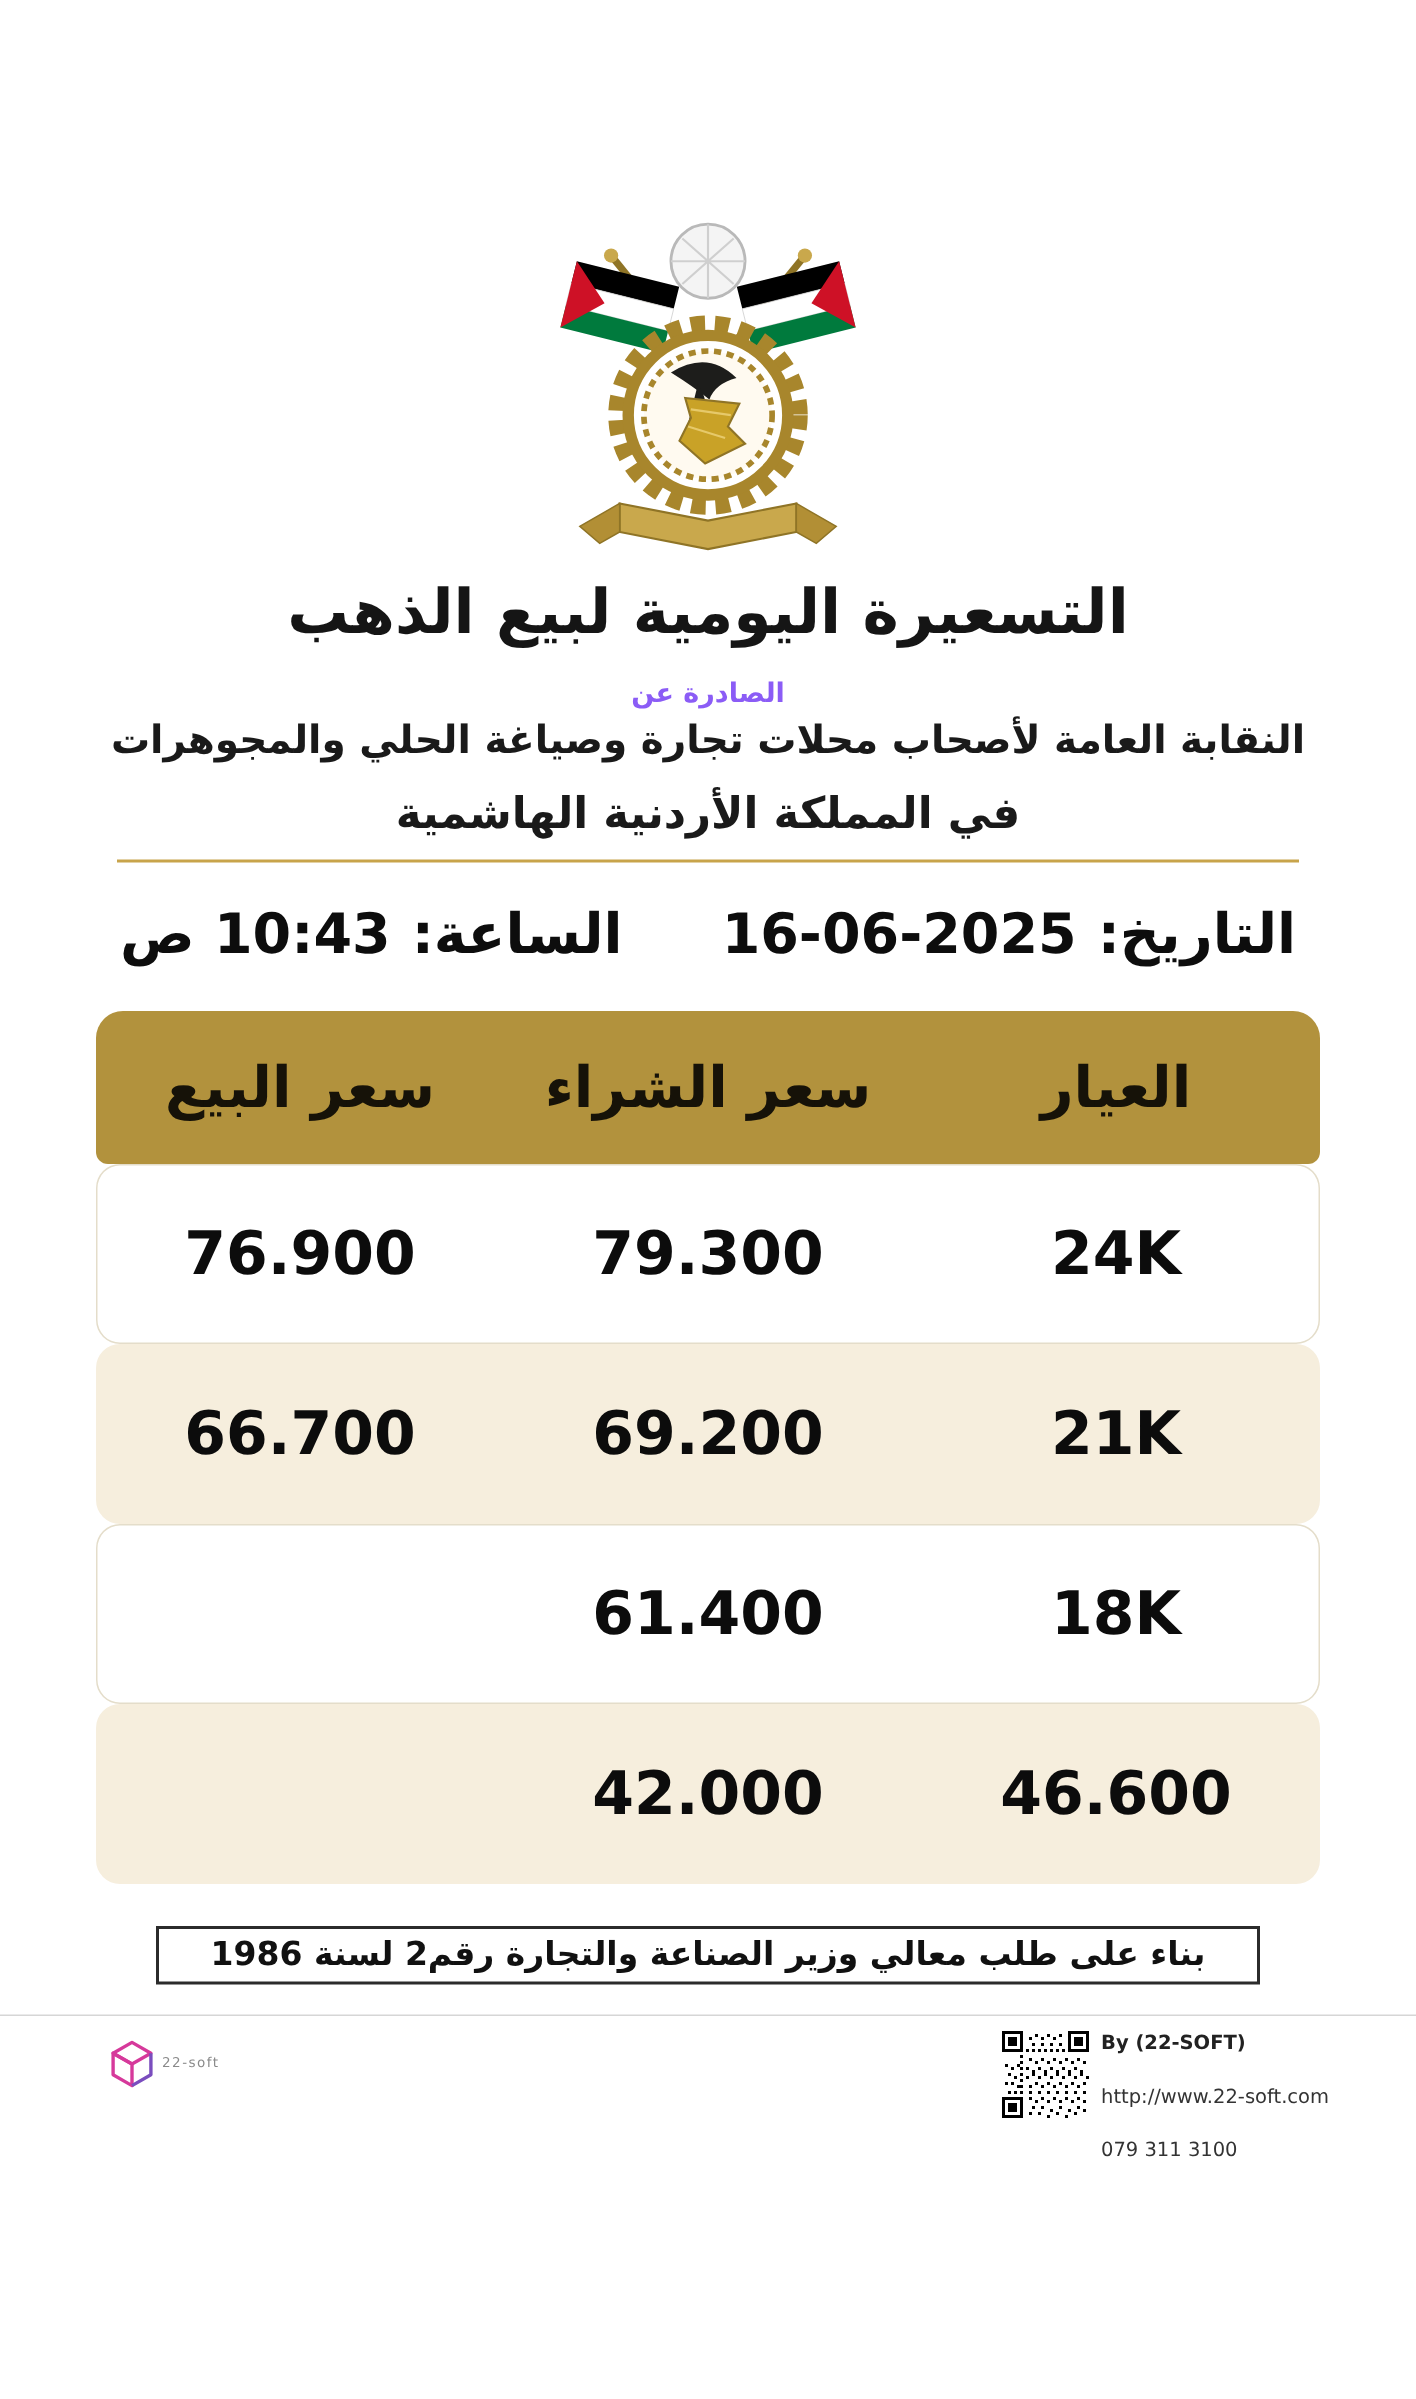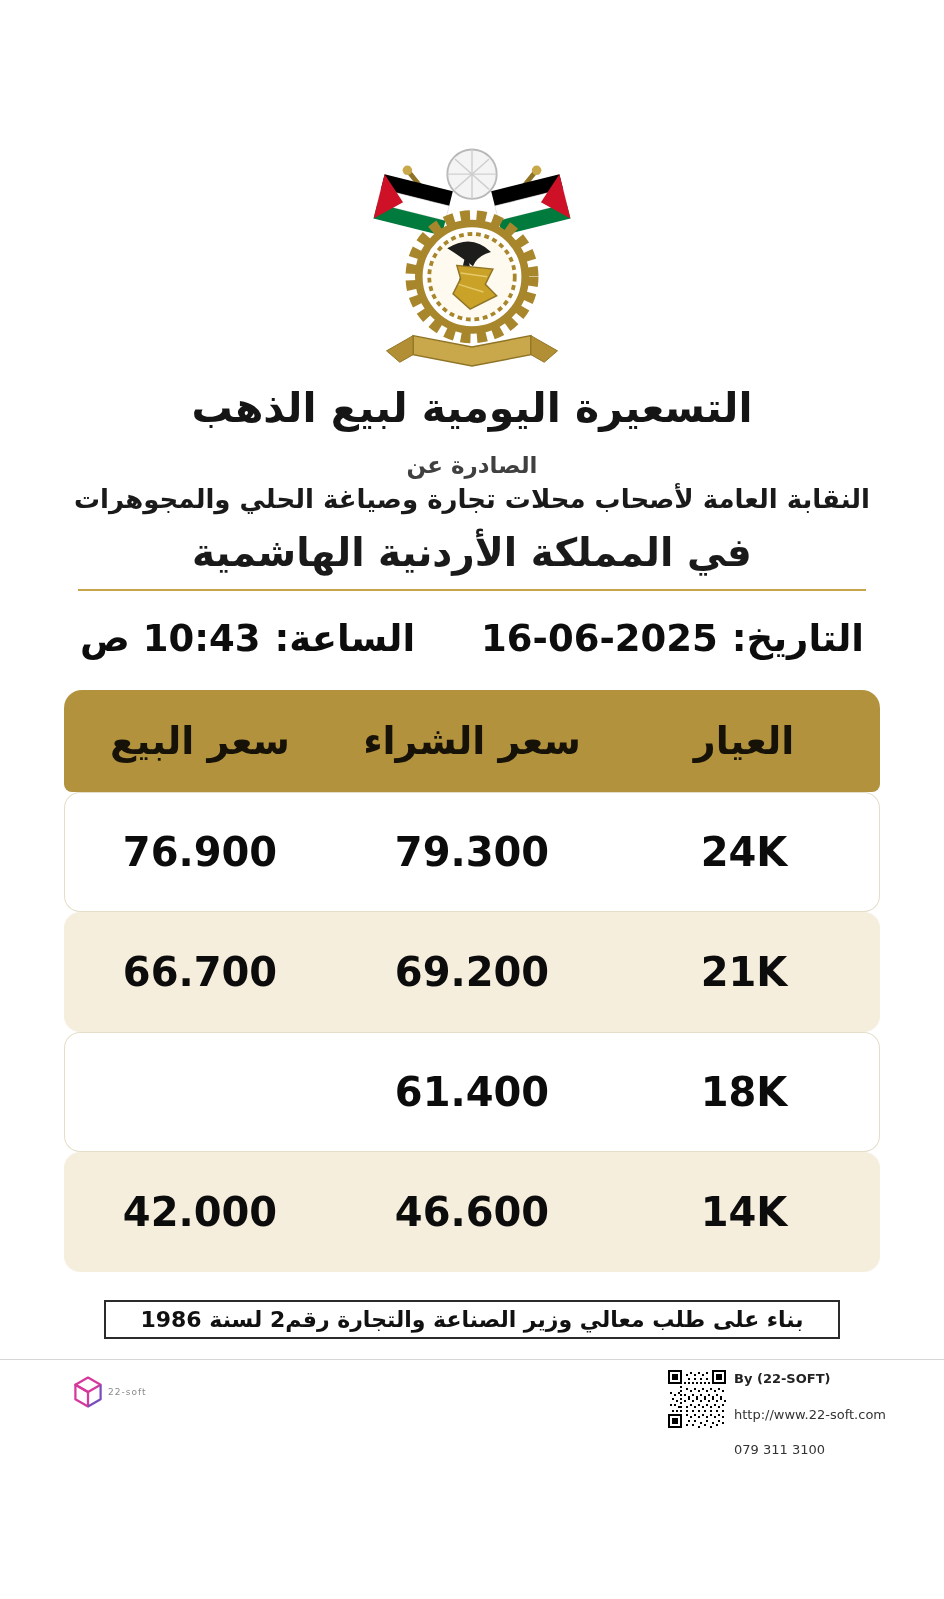--- a/index.html
+++ b/index.html
@@ -7,23 +7,23 @@
     --cream:#f6eedd;
     --line-gold:#c8a44b;
     --ink:#141414;
   }
   *{box-sizing:border-box;margin:0;padding:0;}
   body{background:#ffffff;font-family:"DejaVu Sans", sans-serif;color:var(--ink);}
   .page{width:944px;height:1599px;margin:2px auto;background:#fff;position:relative;overflow:hidden;}
 
   .logo-wrap{display:flex;justify-content:center;padding-top:132px;}
   .title{margin-top:12px;text-align:center;font-size:41px;font-weight:bold;color:#151515;}
-  .issued1{margin-top:20px;text-align:center;font-size:23px;font-weight:600;color:#404040;}
+  .issued1{margin-top:20px;text-align:center;font-size:18px;font-weight:600;color:#8b5cf6;}
   .issued2{margin-top:6px;text-align:center;font-size:26px;font-weight:bold;color:#1a1a1a;}
-  .issued3{margin-top:16px;text-align:center;font-size:39px;font-weight:bold;color:#1a1a1a;}
+  .issued3{margin-top:16px;text-align:center;font-size:29px;font-weight:bold;color:#1a1a1a;}
   .gold-rule{margin:14px auto 0;width:788px;height:2px;background:var(--line-gold);}
 
   .meta-row{direction:rtl;display:flex;justify-content:space-between;align-items:center;
             padding:0 80px;margin-top:26px;font-size:37px;font-weight:bold;color:#0d0d0d;}
   .meta-item{display:flex;gap:14px;align-items:baseline;}
   .num{direction:ltr;unicode-bidi:isolate;}
 
   .price-table{margin:30px 64px 0;direction:rtl;}
   .thead{display:grid;grid-template-columns:1fr 1fr 1fr;align-items:center;height:102px;
          background:var(--gold);border-radius:18px 18px 8px 8px;
@@ -123,21 +123,20 @@
     <div class="row cream">
       <div class="num">21K</div>
       <div class="num">69.200</div>
       <div class="num">66.700</div>
     </div>
     <div class="row white">
       <div class="num">18K</div>
       <div class="num">61.400</div>
     </div>
     <div class="row cream">
-      <div class="num">14K</div>
       <div class="num">46.600</div>
       <div class="num">42.000</div>
     </div>
   </div>
 
   <div class="footnote-box">بناء على طلب معالي وزير الصناعة والتجارة رقم2 لسنة 1986</div>
 
   <div class="divider"></div>
 
   <div class="footer">

